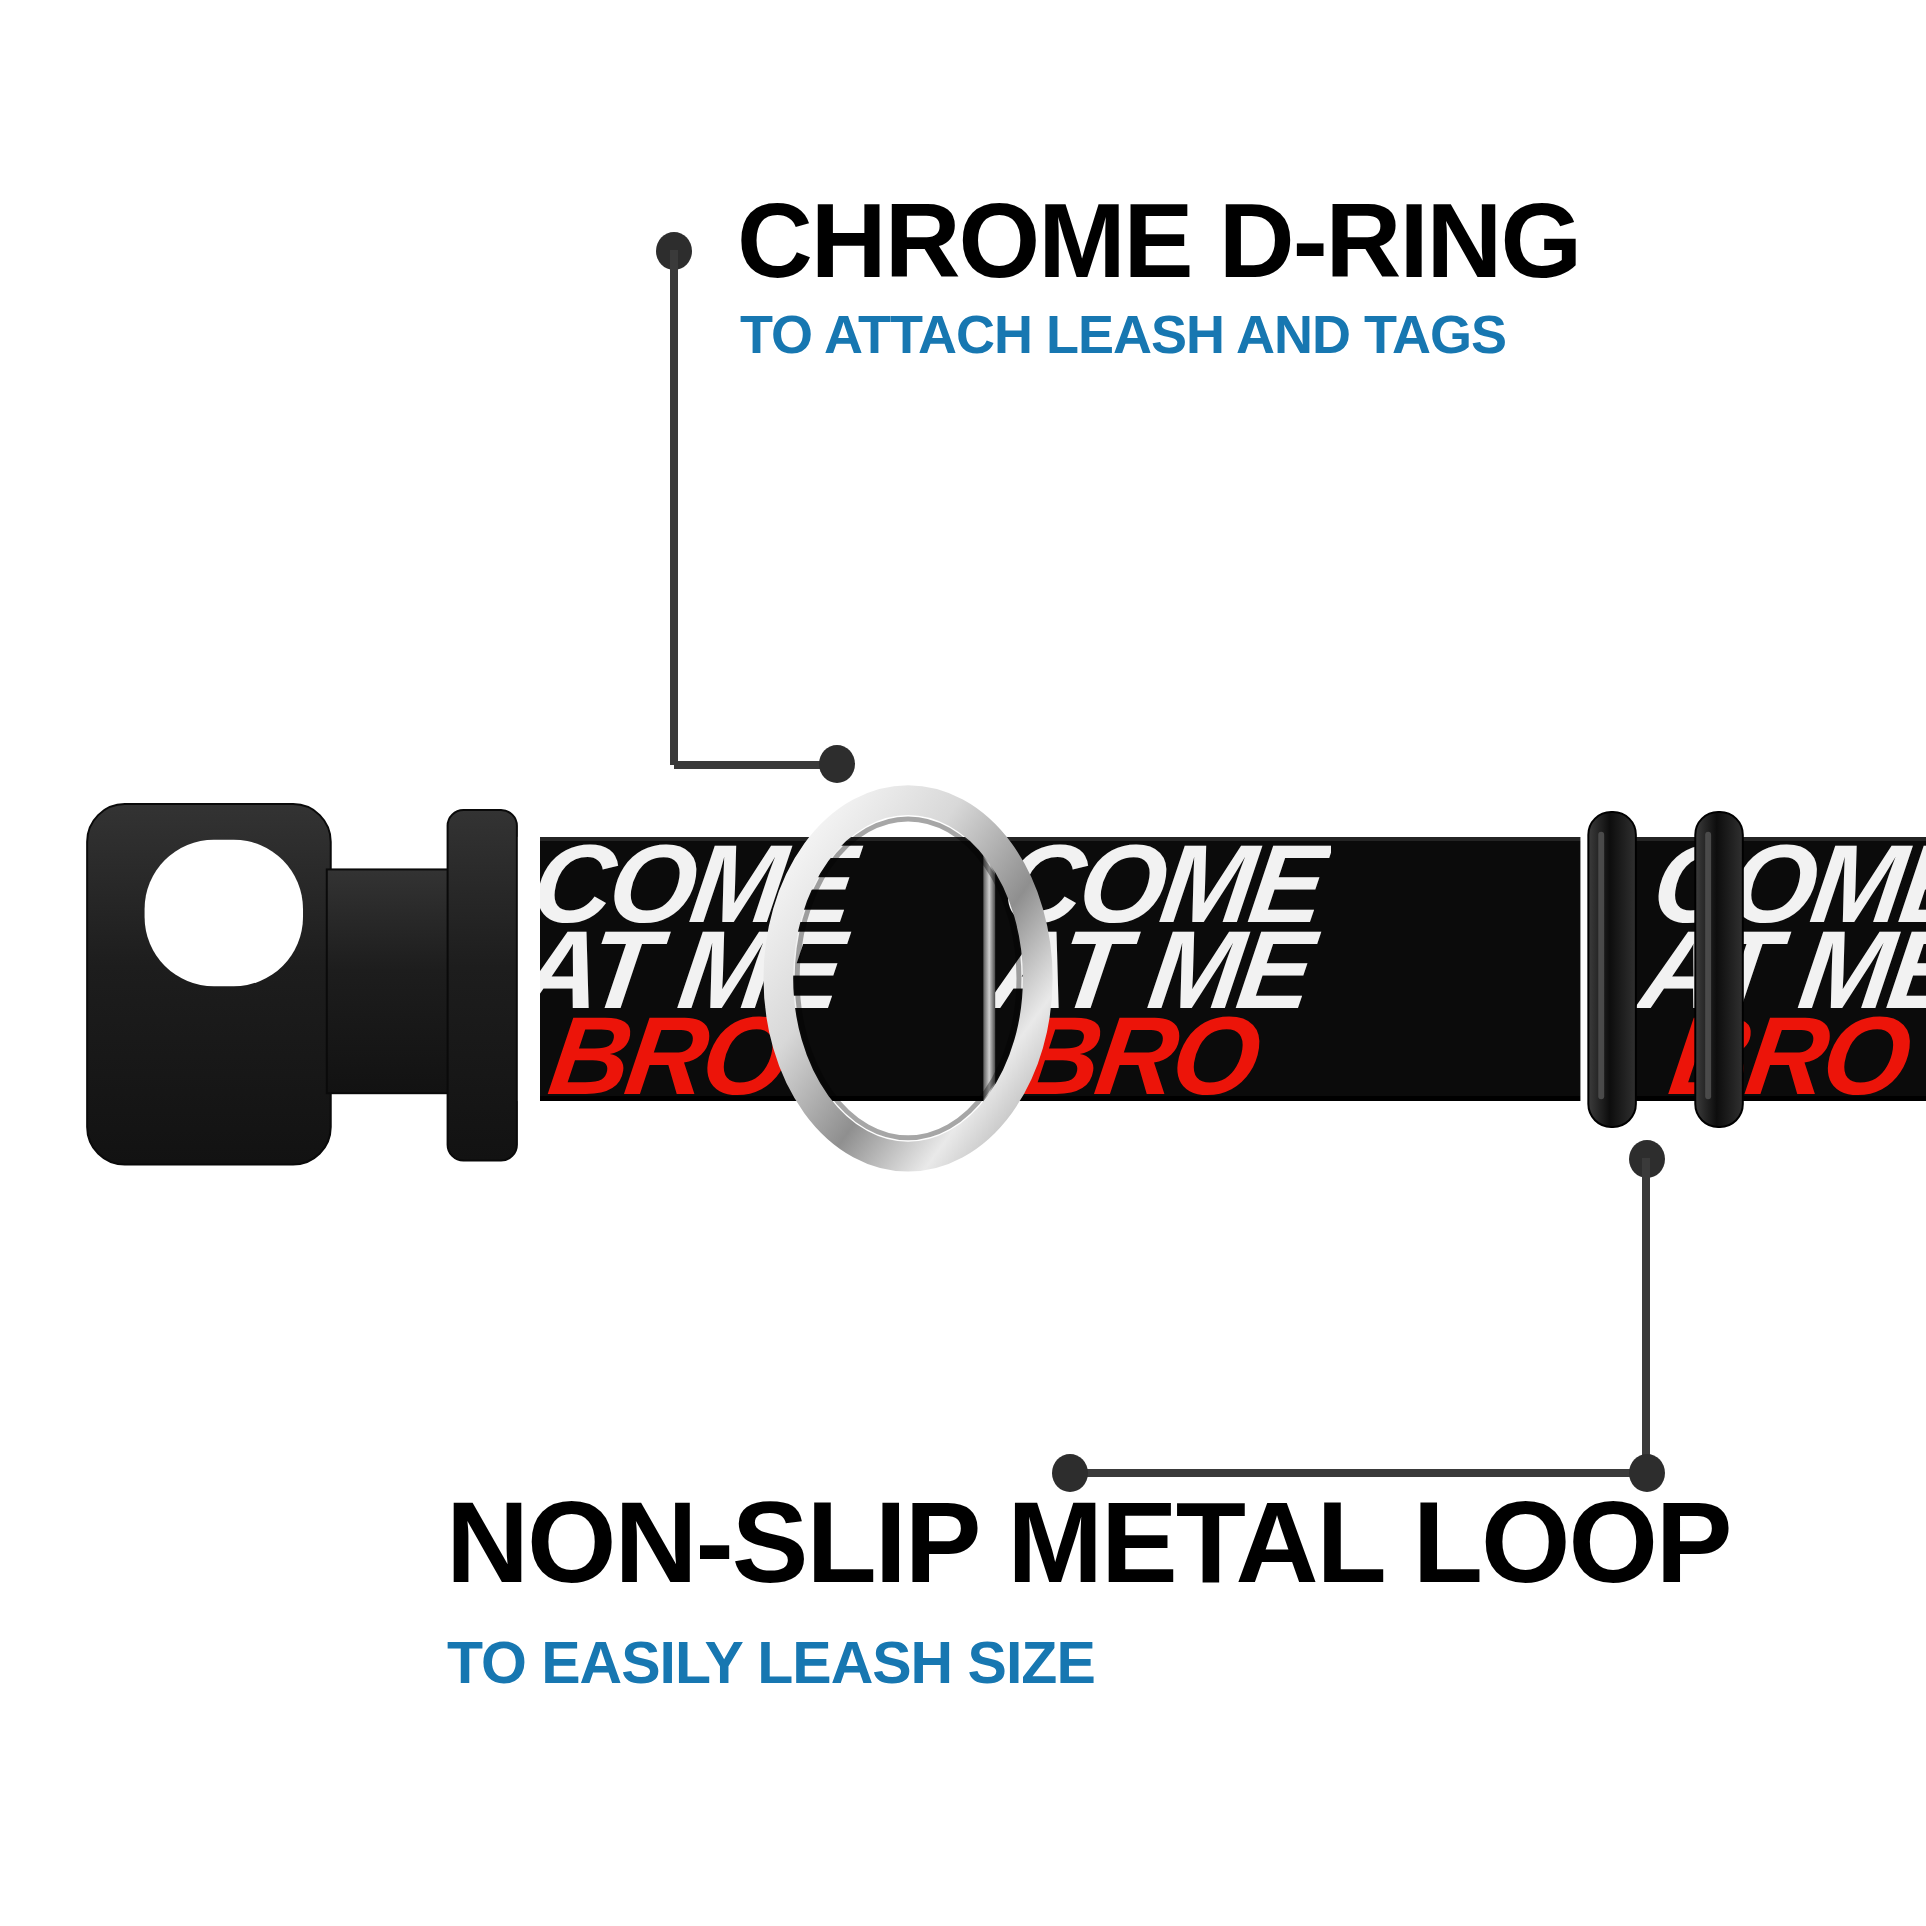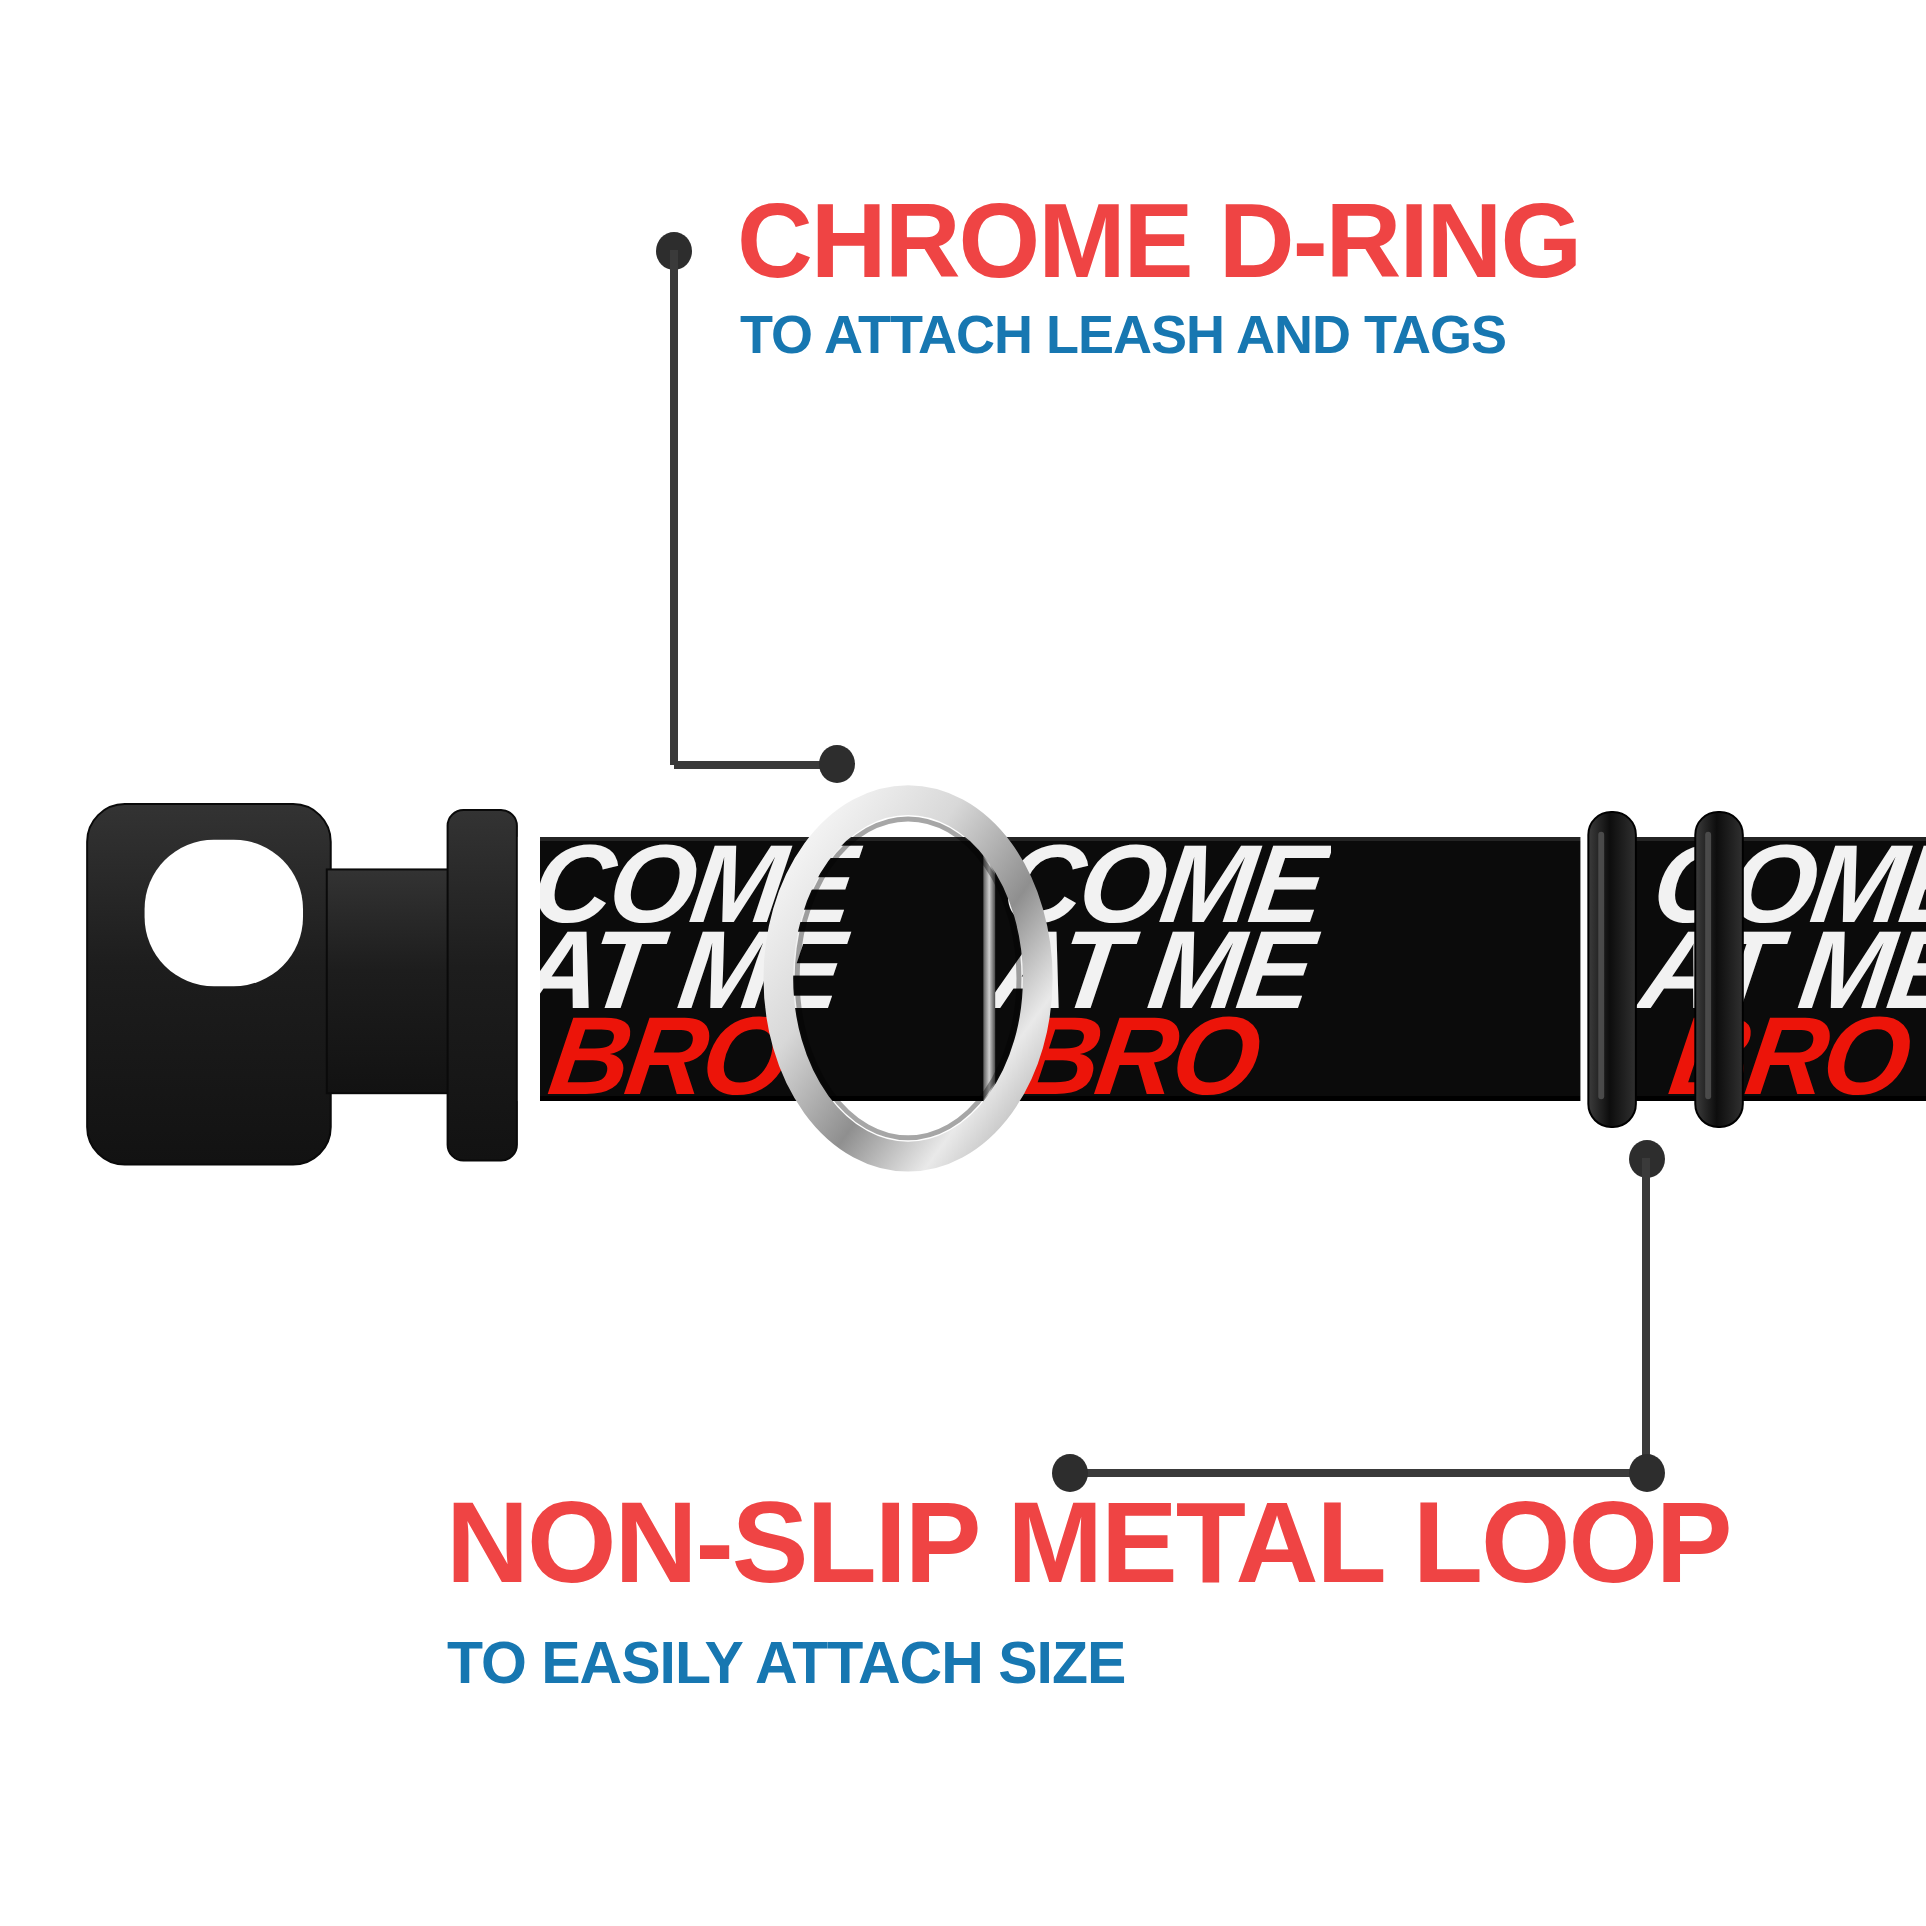--- a/index.html
+++ b/index.html
@@ -1,20 +1,20 @@
 <!DOCTYPE html>
 <html><head>
 <meta charset="utf-8">
 <style>
   html,body{margin:0;padding:0;background:#ffffff;}
   .stage{position:relative;width:1927px;height:1927px;background:#ffffff;overflow:hidden;
          font-family:"Liberation Sans",sans-serif;}
 
   
-  .co-title{position:absolute;font-weight:bold;color:#ef4444;letter-spacing:-2px;
+  .co-title{position:absolute;font-weight:bold;color:#000000;letter-spacing:-2px;
             line-height:1;white-space:nowrap;}
   .co-sub{position:absolute;font-weight:bold;color:#1777b1;letter-spacing:-1px;
           line-height:1;white-space:nowrap;}
   #t-dring{left:737px;top:188px;font-size:105px;}
   #s-dring{left:740px;top:307px;font-size:54px;}
   #t-loop{left:446px;top:1485px;font-size:115px;}
   #s-loop{left:447px;top:1634px;font-size:59px;}
 
   
   .co-line{position:absolute;background:#3a3a3a;}
@@ -121,16 +121,16 @@
   <div class="co-dot" style="left:819px;top:745px;"></div>
   <div class="co-title" id="t-dring">CHROME D-RING</div>
   <div class="co-sub" id="s-dring">TO ATTACH LEASH AND TAGS</div>
 
   <div class="co-dot" style="left:1629px;top:1140px;"></div>
   <div class="co-line" style="left:1642px;top:1158px;width:8px;height:315px;"></div>
   <div class="co-line" style="left:1070px;top:1469px;width:576px;height:8px;"></div>
   <div class="co-dot" style="left:1052px;top:1454px;"></div>
   <div class="co-dot" style="left:1629px;top:1454px;"></div>
   <div class="co-title" id="t-loop">NON-SLIP METAL LOOP</div>
-  <div class="co-sub" id="s-loop">TO EASILY ATTACH SIZE</div>
+  <div class="co-sub" id="s-loop">TO EASILY LEASH SIZE</div>
 
 </div>
 
 
 </body></html>

